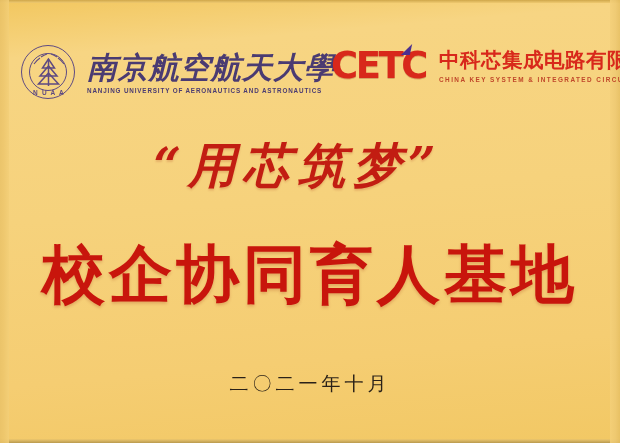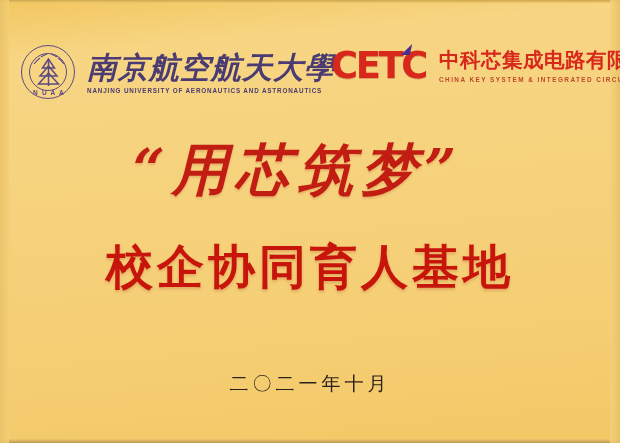--- a/index.html
+++ b/index.html
@@ -158,37 +158,37 @@
 
   
   .slogan {
     position: absolute;
     left: 0; top: 141px;
     width: 596px;
     text-align: center;
     font-family: "DejaVu Serif", serif;
     font-style: italic;
     font-weight: bold;
-    font-size: 56px;
+    font-size: 48px;
     line-height: 1;
     color: #c21d12;
     letter-spacing: 7px;
     white-space: nowrap;
     text-shadow: 0 2px 2px rgba(160,40,20,0.18);
   }
 
   
   .headline {
     position: absolute;
     left: 0; top: 243px;
     width: 620px;
     text-align: center;
     font-family: "DejaVu Sans", sans-serif;
     font-weight: bold;
-    font-size: 47px;
+    font-size: 63px;
     line-height: 1;
     color: #c8150c;
     letter-spacing: 4px;
     white-space: nowrap;
     text-shadow: 0 2px 3px rgba(150,30,15,0.22);
   }
 
   
   .date {
     position: absolute;

